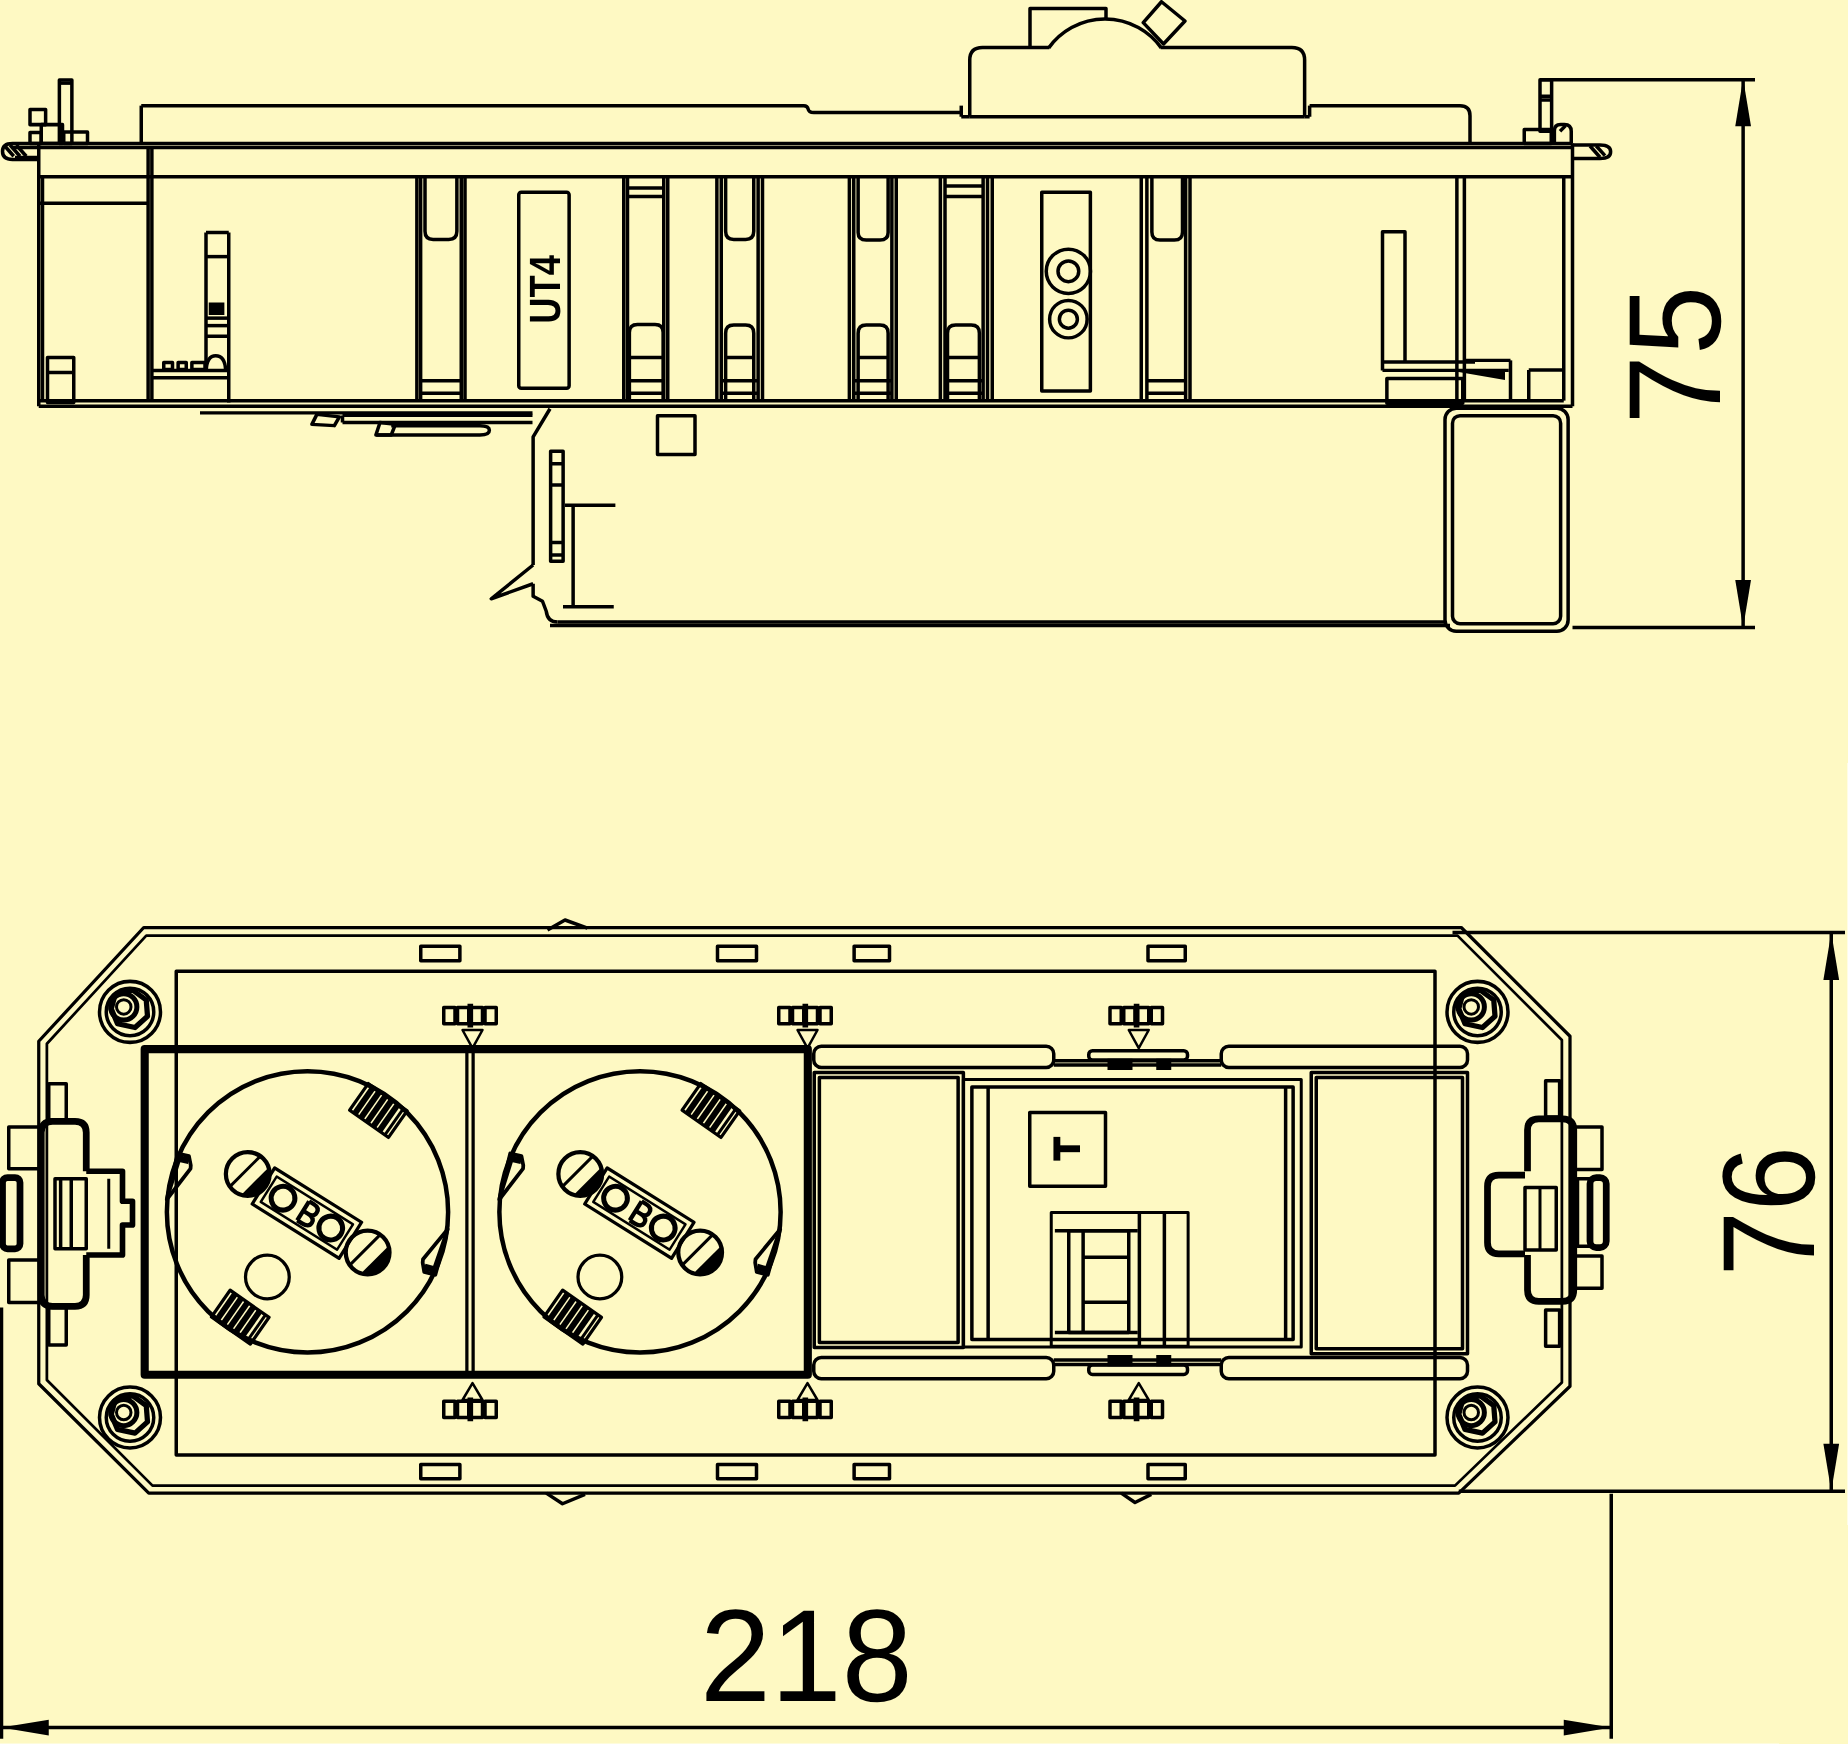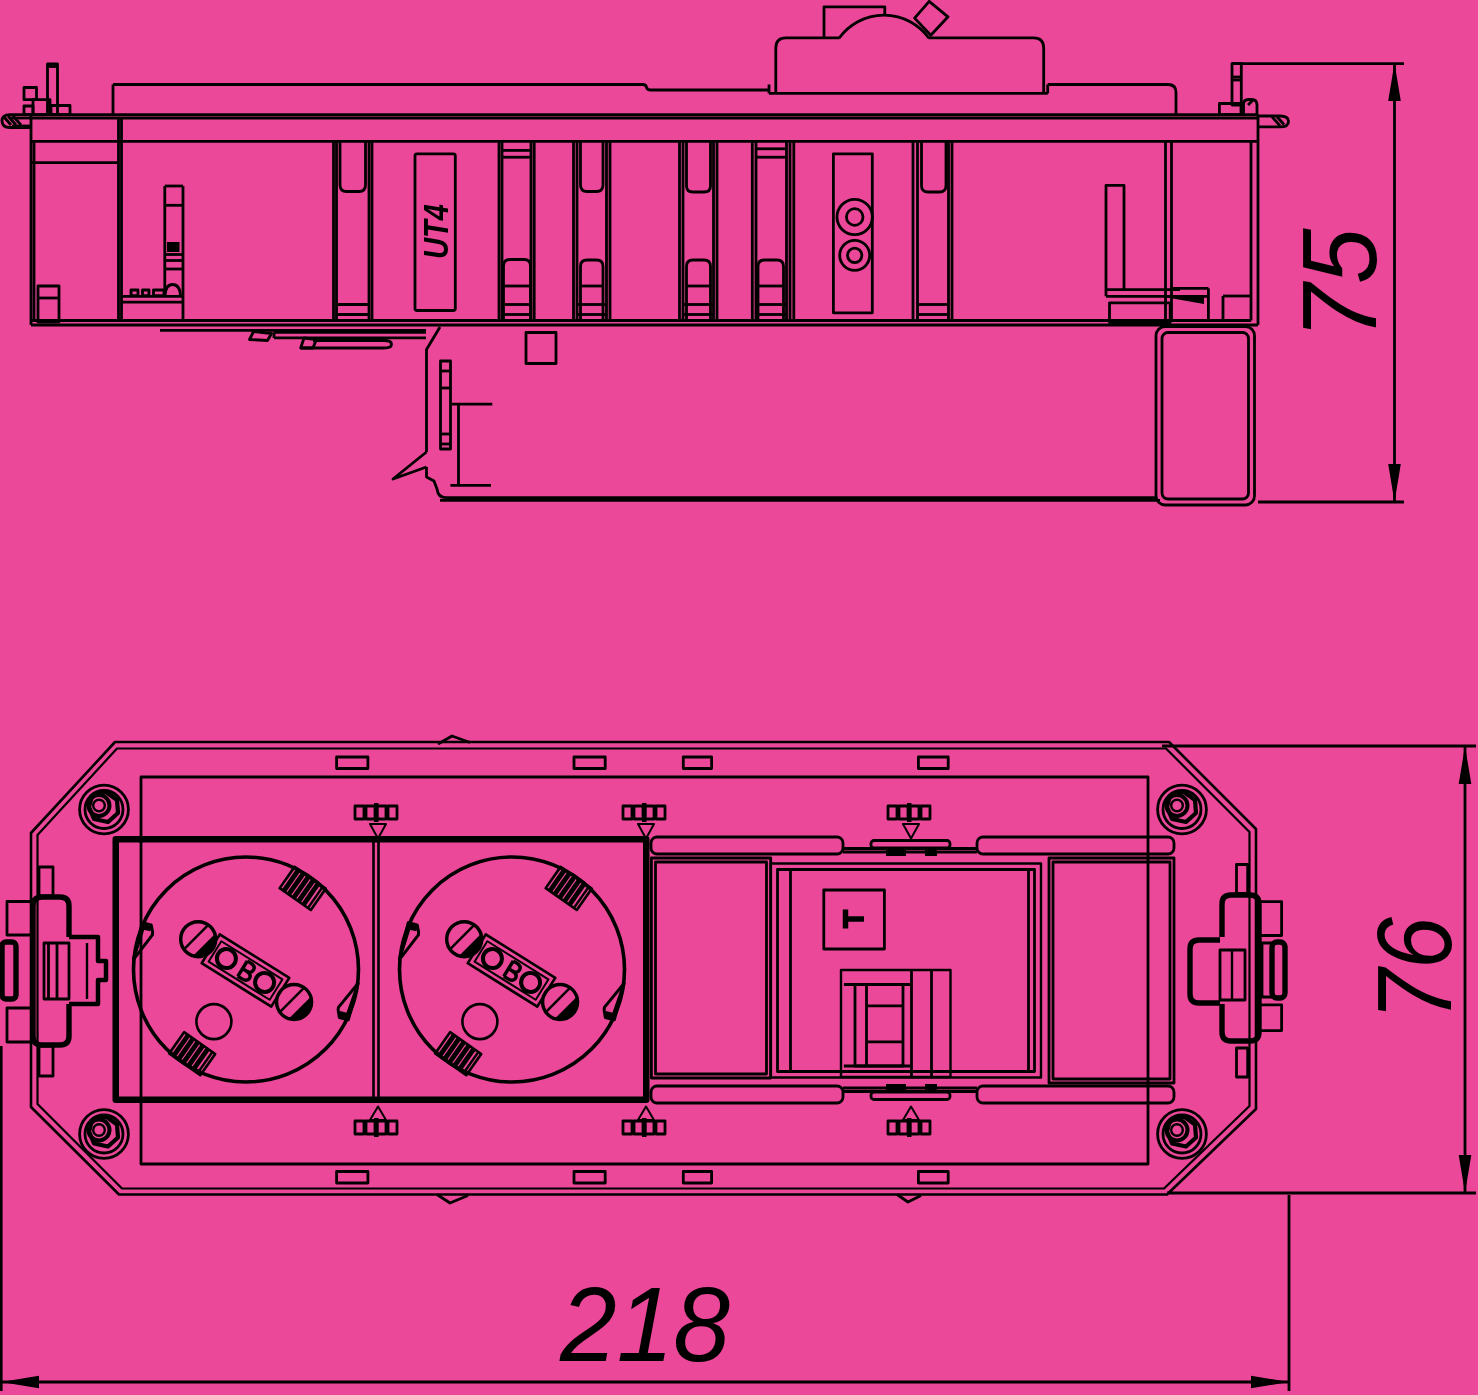--- a/index.html
+++ b/index.html
@@ -1,16 +1,16 @@
 <!DOCTYPE html>
 <html><head>
 <meta charset="utf-8">
 <style>
   html,body{margin:0;padding:0;background:#fff;}
-  .page{width:1478px;height:1395px;position:relative;background:#ec4899;overflow:hidden;font-style:italic;}
+  .page{width:1478px;height:1395px;position:relative;background:#fef9c3;overflow:hidden;}
   text{font-family:"Liberation Sans",sans-serif;fill:#000;stroke:none;}
 </style>
 </head>
 <body>
 <div class="page">
 <svg width="1478" height="1395" viewBox="0 0 1478 1395">
 <g stroke="#000" fill="none" stroke-width="2.8" stroke-linejoin="round" stroke-linecap="butt">
 
 <g id="sideview">
 

